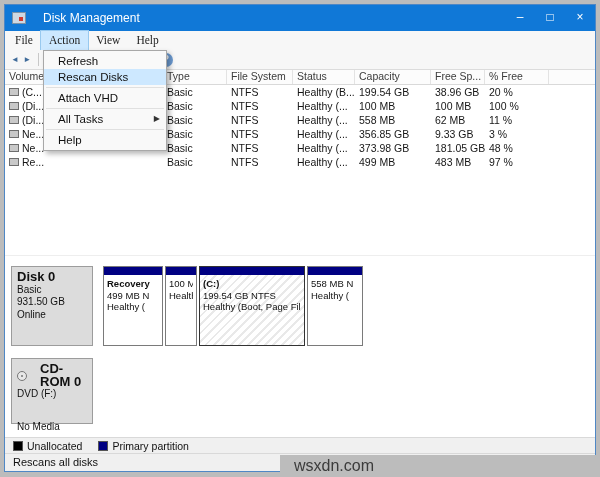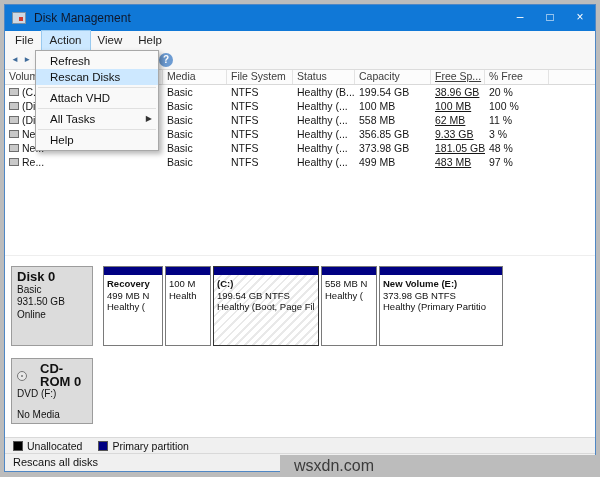--- a/index.html
+++ b/index.html
@@ -10,74 +10,74 @@
   }
   .window {
     position:absolute; left:4px; top:4px; width:592px; height:468px;
     background:#f0f0f0; border:1px solid #4f87c5;
     display:flex; flex-direction:column;
   }
   
   .titlebar { height:26px; background:#1078d7; display:flex; align-items:center; flex:0 0 auto; }
   .app-icon { width:14px; height:12px; margin-left:7px; background:#cfd8e2; border:1px solid #7d92a6; position:relative; }
   .app-icon .dot { position:absolute; right:2px; bottom:2px; width:4px; height:4px; background:#d33a2f; }
-  .title-text { color:#0f172a; font-size:12px; margin-left:8px; flex:1; }
+  .title-text { color:#ffffff; font-size:12px; margin-left:17px; flex:1; }
   .tb-btn { width:30px; height:26px; line-height:25px; text-align:center; color:#fff; font-size:12px; }
   
-  .menubar { height:19px; background:#f7f7f7; display:flex; font-size:11.5px; color:#222; flex:0 0 auto; padding-left:2px; }
+  .menubar { height:19px; background:#f7f7f7; display:flex; font-size:11.5px; color:#222; flex:0 0 auto; padding-left:2px;font-family:Liberation Serif, serif; }
   .menu-item { padding:0 8px; line-height:19px; }
   .menu-item.active { background:#cce8ff; outline:1px solid #98c9ef; }
   
   .toolbar { height:20px; background:#f7f7f7; border-bottom:1px solid #dcdcdc; display:flex; align-items:center; padding-left:6px; gap:6px; flex:0 0 auto; }
   .nav-icon { font-size:8px; color:#3f6b9a; letter-spacing:1px; }
   .tb-sep { width:1px; height:13px; background:#c8c8c8; }
   .doc-icon { width:12px; height:14px; background:#fff; border:1px solid #7f9ab5; }
   .doc-icon i { display:block; height:1px; background:#9fb6cd; margin:2px 2px 0; }
   .folder-icon { width:15px; height:11px; background:#f5d87a; border:1px solid #c8a43c; position:relative; margin-top:2px; }
   .folder-icon::before { content:""; position:absolute; top:-3px; left:0; width:6px; height:2px; background:#f5d87a; border:1px solid #c8a43c; border-bottom:none; }
   .help-icon { width:14px; height:14px; border-radius:50%; background:#6c9bd2; color:#fff; font-size:10px; font-weight:bold; text-align:center; line-height:14px; }
   
   .lv-header { display:flex; height:15px; background:#fcfcfc; border-bottom:1px solid #d9d9d9; font-size:10.5px; color:#3c3c3c; flex:0 0 auto; }
   .lv-h { padding:0 4px; border-right:1px solid #e3e3e3; white-space:nowrap; overflow:hidden; }
   .c-vol{width:158px;} .c-type{width:64px;} .c-fs{width:66px;} .c-status{width:62px;}
-  .c-cap{width:76px;} .c-free{width:54px;text-decoration:underline;} .c-pct{width:64px;} .c-x{flex:1; border-right:none;}
+  .c-cap{width:76px;} .c-free{width:54px;} .c-pct{width:64px;} .c-x{flex:1; border-right:none;}
   .lv-rows { background:#fff; flex:0 0 auto; }
   .lv-row { display:flex; height:14px; font-size:10.5px; color:#161616; align-items:center; }
   .lv-c { padding:0 4px; white-space:nowrap; overflow:hidden; }
   .vol-cell { display:flex; align-items:center; gap:3px; }
   .vol-icon { width:10px; height:8px; background:#c9c9c9; border:1px solid #6e6e6e; flex:0 0 auto; }
   .list-space { height:86px; background:#fff; flex:0 0 auto; }
   
   .graph { background:#fff; flex:1 1 auto; position:relative; border-top:1px solid #eee; }
   .disk-row { position:absolute; left:6px; display:flex; }
   .row-disk0 { top:10px; }
   .row-cdrom { top:102px; }
   .disk-left { width:82px; height:80px; background:#dcdcdc; border:1px solid #9c9c9c; padding:4px 5px; font-size:10px; line-height:12.5px; color:#111; }
   .disk-left .bold { font-weight:bold; font-size:13px; }
   .cd-left { height:66px; }
   .cd-title { display:flex; align-items:center; gap:13px; }
   .cd-icon { width:10px; height:10px; border-radius:50%; background:#e8e8e8; border:1px solid #777; position:relative; flex:0 0 auto; }
   .cd-icon::after { content:""; position:absolute; left:3px; top:3px; width:2px; height:2px; border-radius:50%; background:#777; }
-  .no-media { margin-top:8px; }
+  .no-media { margin-top:20px; }
   .parts { display:flex; gap:2px; margin-left:10px; }
   .part { border:1px solid #7a7a7a; background:#fff; height:80px; position:relative; padding:11px 3px 0; overflow:hidden; font-size:9.5px; line-height:11.5px; color:#111; }
   .part-strip { position:absolute; top:0; left:0; right:0; height:8px; background:#000082; }
   .part.selected { background:repeating-linear-gradient(135deg,#ffffff 0 4px,#e9e9e9 4px 6px); border-color:#333; }
   .pl { white-space:nowrap; overflow:hidden; }
   .pl.b { font-weight:bold; }
-  .pw1{width:60px;} .pw2{width:46px;} .pw3{width:106px;} .pw4{width:56px;} .pw5{width:110px;} .pw6{width:124px;}
+  .pw1{width:60px;} .pw2{width:32px;} .pw3{width:106px;} .pw4{width:56px;} .pw5{width:110px;} .pw6{width:124px;}
   
   .legend { height:16px; background:#f0f0f0; border-top:1px solid #d9d9d9; display:flex; align-items:center; gap:16px; padding-left:8px; font-size:10.5px; color:#111; flex:0 0 auto; }
   .leg-item { display:flex; align-items:center; gap:4px; }
   .sw { width:10px; height:10px; border:1px solid #555; }
   .sw-un { background:#000000; }
   .sw-pp { background:#000082; }
   .statusbar { height:18px; background:#f0f0f0; border-top:1px solid #d9d9d9; font-size:11px; line-height:16px; padding-left:8px; color:#111; flex:0 0 auto; }
   
-  .dropdown { position:absolute; left:30px; top:45px; width:124px; background:#f9f9f9; border:1px solid #a8a8a8; box-shadow:3px 3px 5px rgba(0,0,0,0.28); z-index:50; padding:2px 0; font-size:11.5px; color:#111; }
+  .dropdown { position:absolute; left:38px; top:45px; width:124px; background:#f9f9f9; border:1px solid #a8a8a8; box-shadow:3px 3px 5px rgba(0,0,0,0.28); z-index:50; padding:2px 0; font-size:11.5px; color:#111; }
   .dd-item { height:16px; line-height:16px; padding-left:14px; position:relative; white-space:nowrap; }
   .dd-item.hl { background:#cde8ff; }
   .dd-sep { height:1px; background:#e0e0e0; margin:2px 2px; }
   .dd-arrow { position:absolute; right:6px; top:0; font-size:8px; color:#333; }
   
   .watermark-block {
     position:absolute; left:280px; top:455px; width:320px; height:22px;
     background:#bcbcbc; display:flex; align-items:center; padding-left:14px;
     font-size:16px; color:#3b3b3b; z-index:60;
   }
@@ -127,21 +127,21 @@
         <i></i>
         <i></i>
       </div>
     <div class="folder-icon"></div>
     <div class="folder-icon"></div>
     <div class="help-icon">?</div>
   </div>
 
   <div class="lv-header">
     <div class="lv-h c-vol">Volume</div>
-    <div class="lv-h c-type">Media</div>
+    <div class="lv-h c-type">Type</div>
     <div class="lv-h c-fs">File System</div>
     <div class="lv-h c-status">Status</div>
     <div class="lv-h c-cap">Capacity</div>
     <div class="lv-h c-free">Free Sp...</div>
     <div class="lv-h c-pct">% Free</div>
     <div class="lv-h c-x"></div>
   </div>
 
   <div class="lv-rows">
     <div class="lv-row">
@@ -243,26 +243,20 @@
         <div class="part pw3 selected">
           <div class="part-strip"></div>
           <div class="pl b">(C:)</div>
           <div class="pl">199.54 GB NTFS</div>
           <div class="pl">Healthy (Boot, Page Fil</div>
         </div>
         <div class="part pw4">
           <div class="part-strip"></div>
           <div class="pl">558 MB N</div>
           <div class="pl">Healthy (</div>
-        </div>
-        <div class="part pw6">
-          <div class="part-strip"></div>
-          <div class="pl b">New Volume (E:)</div>
-          <div class="pl">373.98 GB NTFS</div>
-          <div class="pl">Healthy (Primary Partitio</div>
         </div>
       </div>
     </div>
 
     <div class="disk-row row-cdrom">
       <div class="disk-left cd-left">
         <div class="cd-title">
           <span class="cd-icon"></span>
           <span class="bold">CD-ROM 0</span>
         </div>

